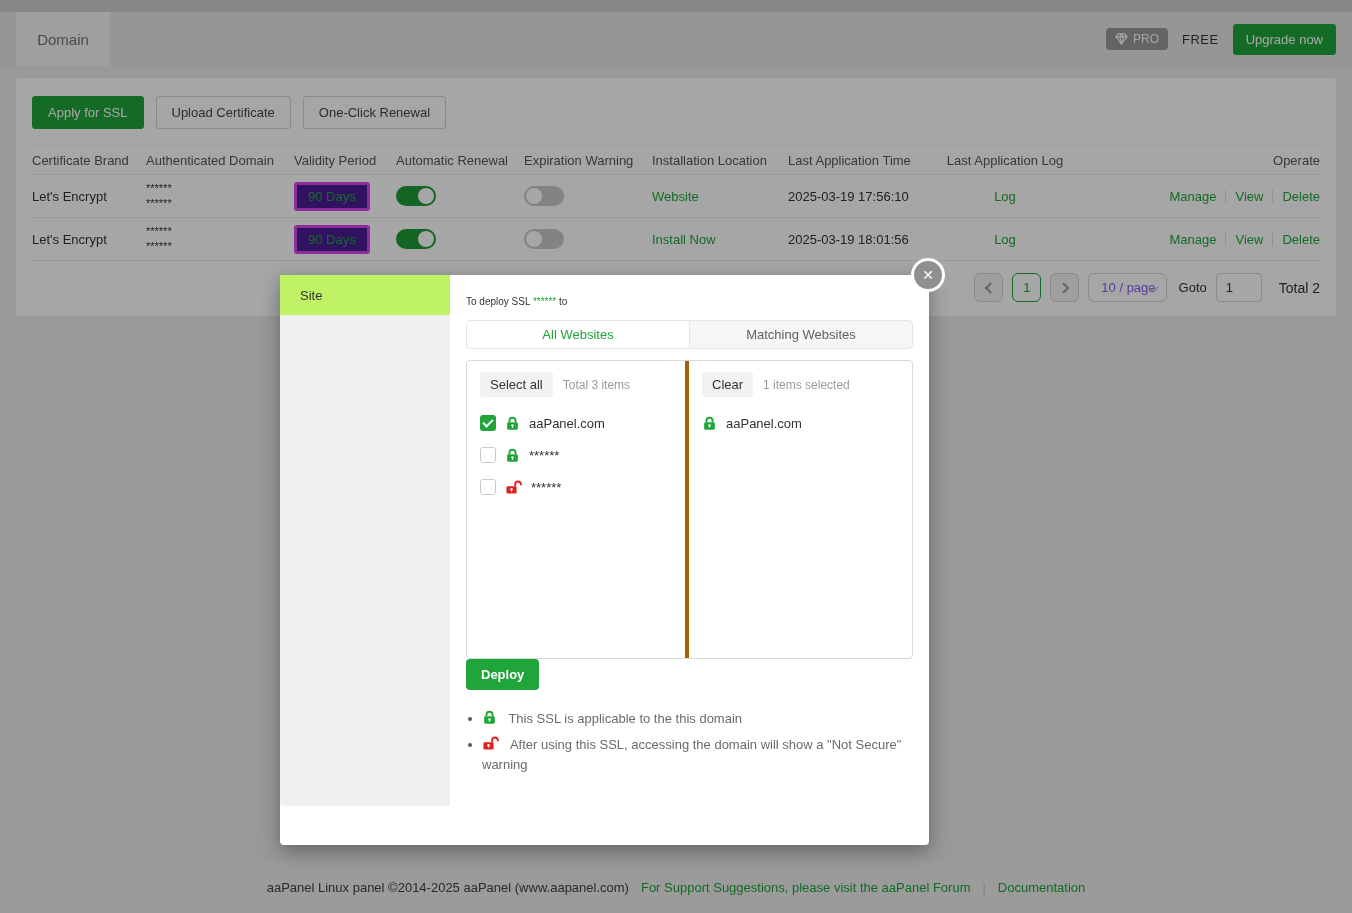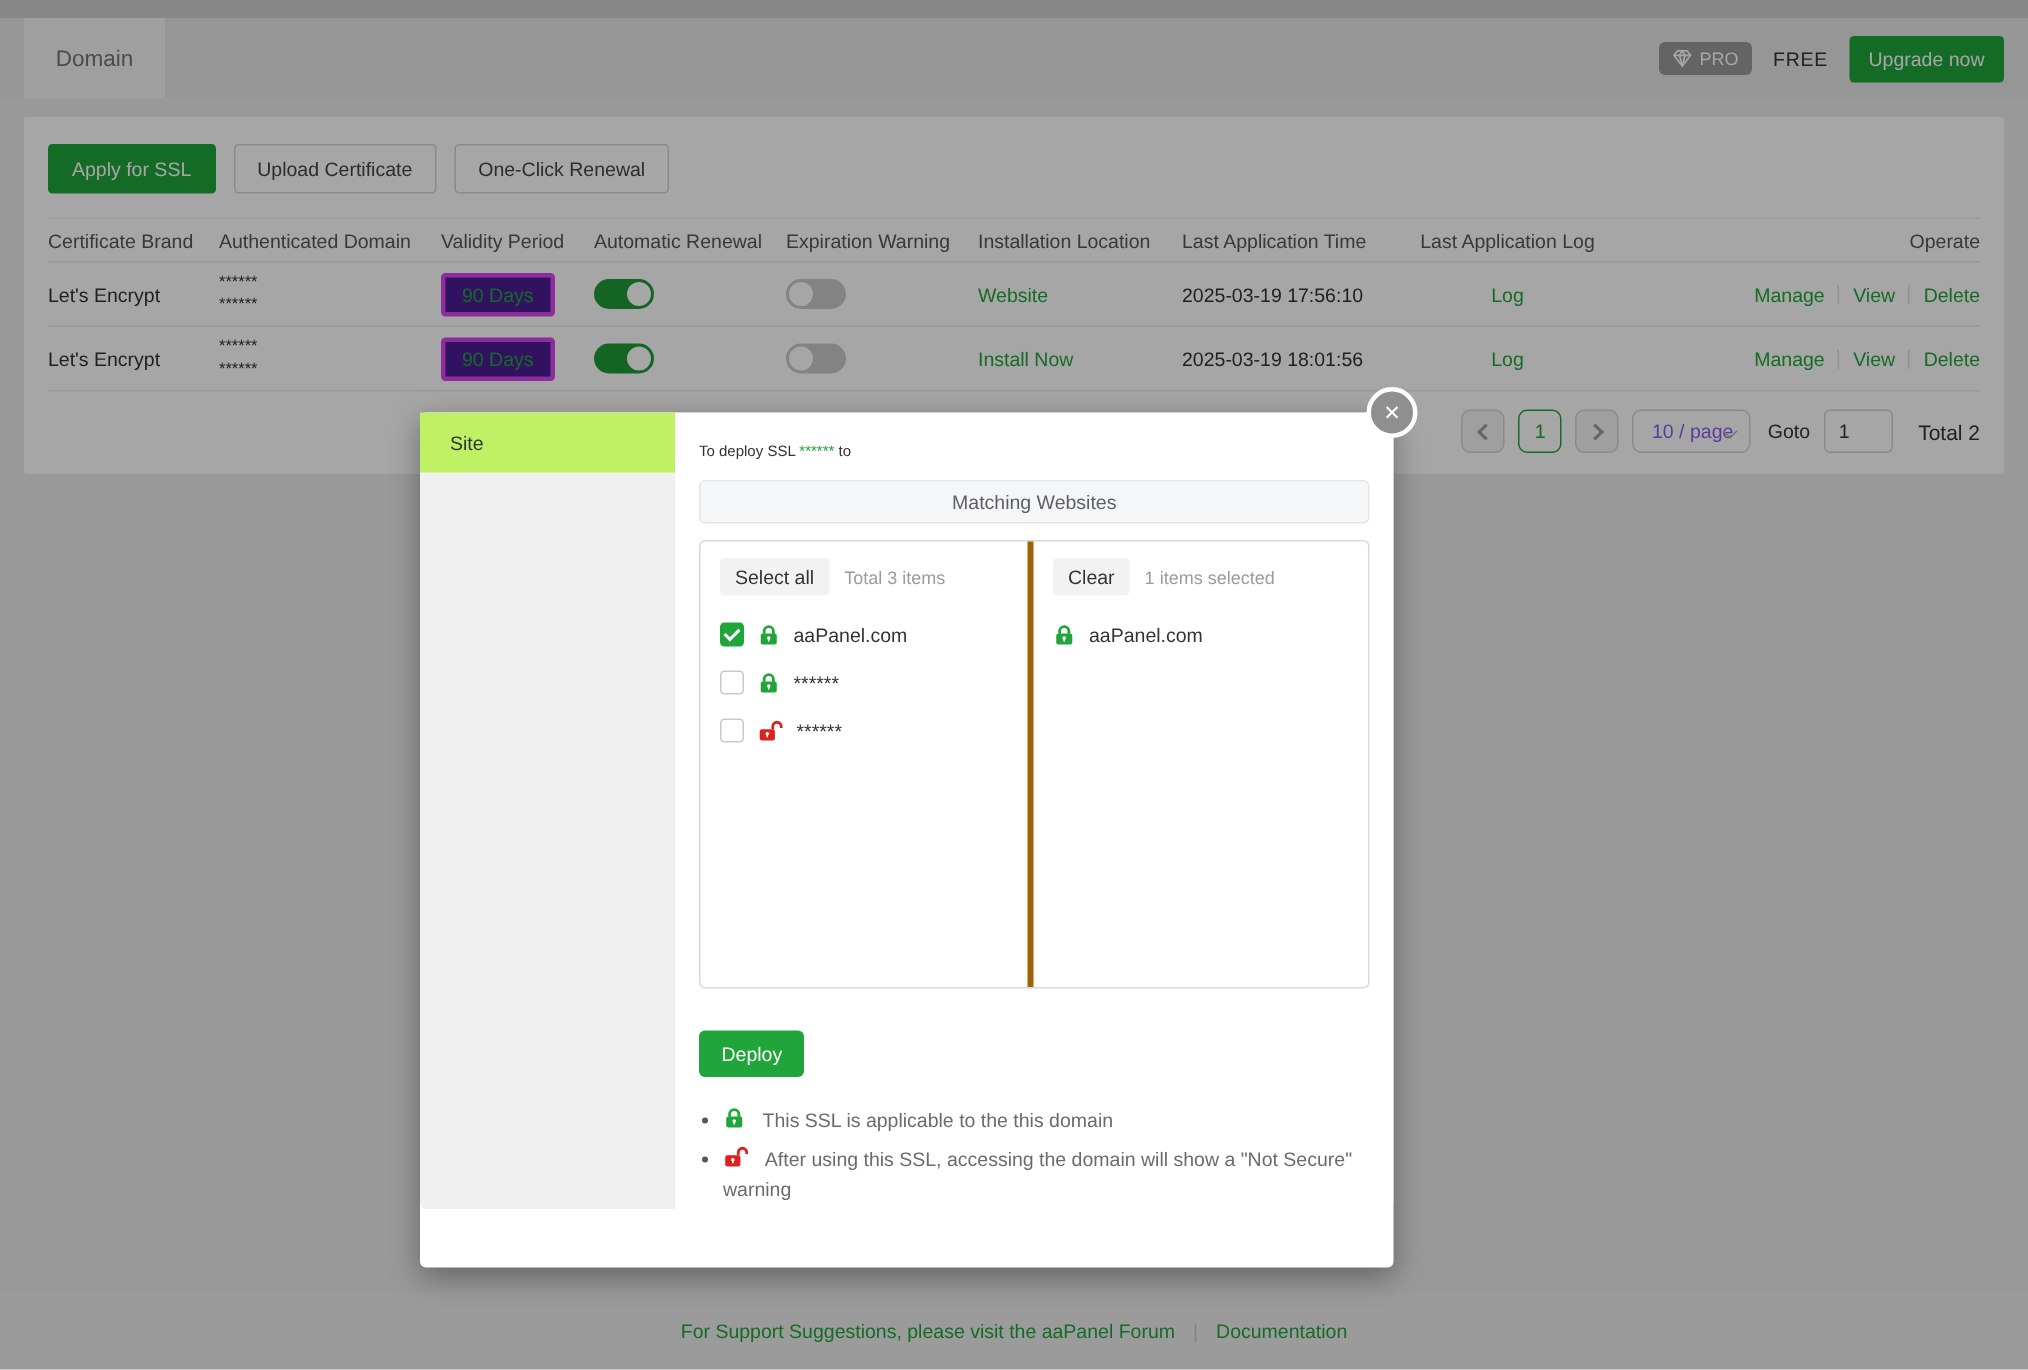--- a/index.html
+++ b/index.html
@@ -91,21 +91,21 @@
   .t-item { display:flex; align-items:center; gap:9px; height:32px; }
   .checkbox { width:16px; height:16px; border-radius:3px; flex:none; position:relative; cursor:pointer; }
   .checkbox.checked { background:#20a53a; }
   .checkbox.checked::after { content:""; position:absolute; left:3px; top:4px; width:8px; height:4px; border-left:2px solid #fff; border-bottom:2px solid #fff; transform:rotate(-45deg); }
   .checkbox.unchecked { background:#fff; border:1px solid #c9c9c9; }
   .lock-icon { display:inline-flex; flex:none; }
   .lock-icon.secure { color:#20a53a; }
   .lock-icon.insecure { color:#dd2020; }
   .t-label { font-size:13px; color:#333; }
 
-  .deploy-btn { margin-top:28px; background:#20a53a; color:#fff; border:none; border-radius:4px; font-size:13px; padding:8px 15px; cursor:pointer; font-family:inherit; }
+  .deploy-btn { margin-top:0; background:#20a53a; color:#fff; border:none; border-radius:4px; font-size:13px; padding:8px 15px; cursor:pointer; font-family:inherit;font-weight:bold; }
 
   .notes { margin-top:19px; }
   .note { position:relative; padding-left:16px; font-size:13px; color:#6b6b6b; line-height:1.55; margin-bottom:6px; max-width:440px; }
   .note .dot { position:absolute; left:2px; top:8px; width:4px; height:4px; border-radius:50%; background:#555; }
   .note .lock-icon { vertical-align:-2px; margin-right:8px; }
 </style>
 </head>
 <body>
 
 <div class="screen">
@@ -207,40 +207,42 @@
         <span>10 / page</span>
         <span class="caret-down"></span>
       </div>
       <span class="goto-label">Goto</span>
       <input class="goto-input" value="1" style="">
       <span class="total-label">Total 2</span>
     </div>
   </div>
 
   <div class="footer">
+    <span class="copyright">aaPanel Linux panel ©2014-2025 aaPanel (www.aapanel.com)</span>
     <a class="green-link">For Support Suggestions, please visit the aaPanel Forum</a>
     <span class="divider">|</span>
     <a class="green-link">Documentation</a>
   </div>
 
   <div class="overlay"></div>
 
   <div class="modal">
     <button class="modal-close">✕</button>
     <div class="modal-body">
       <div class="modal-sidebar">
         <div class="side-item active">Site</div>
       </div>
       <div class="modal-content">
 
         <div class="deploy-line">
           <span>To deploy SSL </span><span class="dom">******</span><span> to</span>
         </div>
 
         <div class="seg-tabs">
+          <div class="seg-tab active">All Websites</div>
           <div class="seg-tab">Matching Websites</div>
         </div>
 
         <div class="transfer">
           <div class="t-panel left">
             <div class="t-head">
               <button class="t-action">Select all</button>
               <span class="t-summary">Total 3 items</span>
             </div>
             <div class="t-item">

